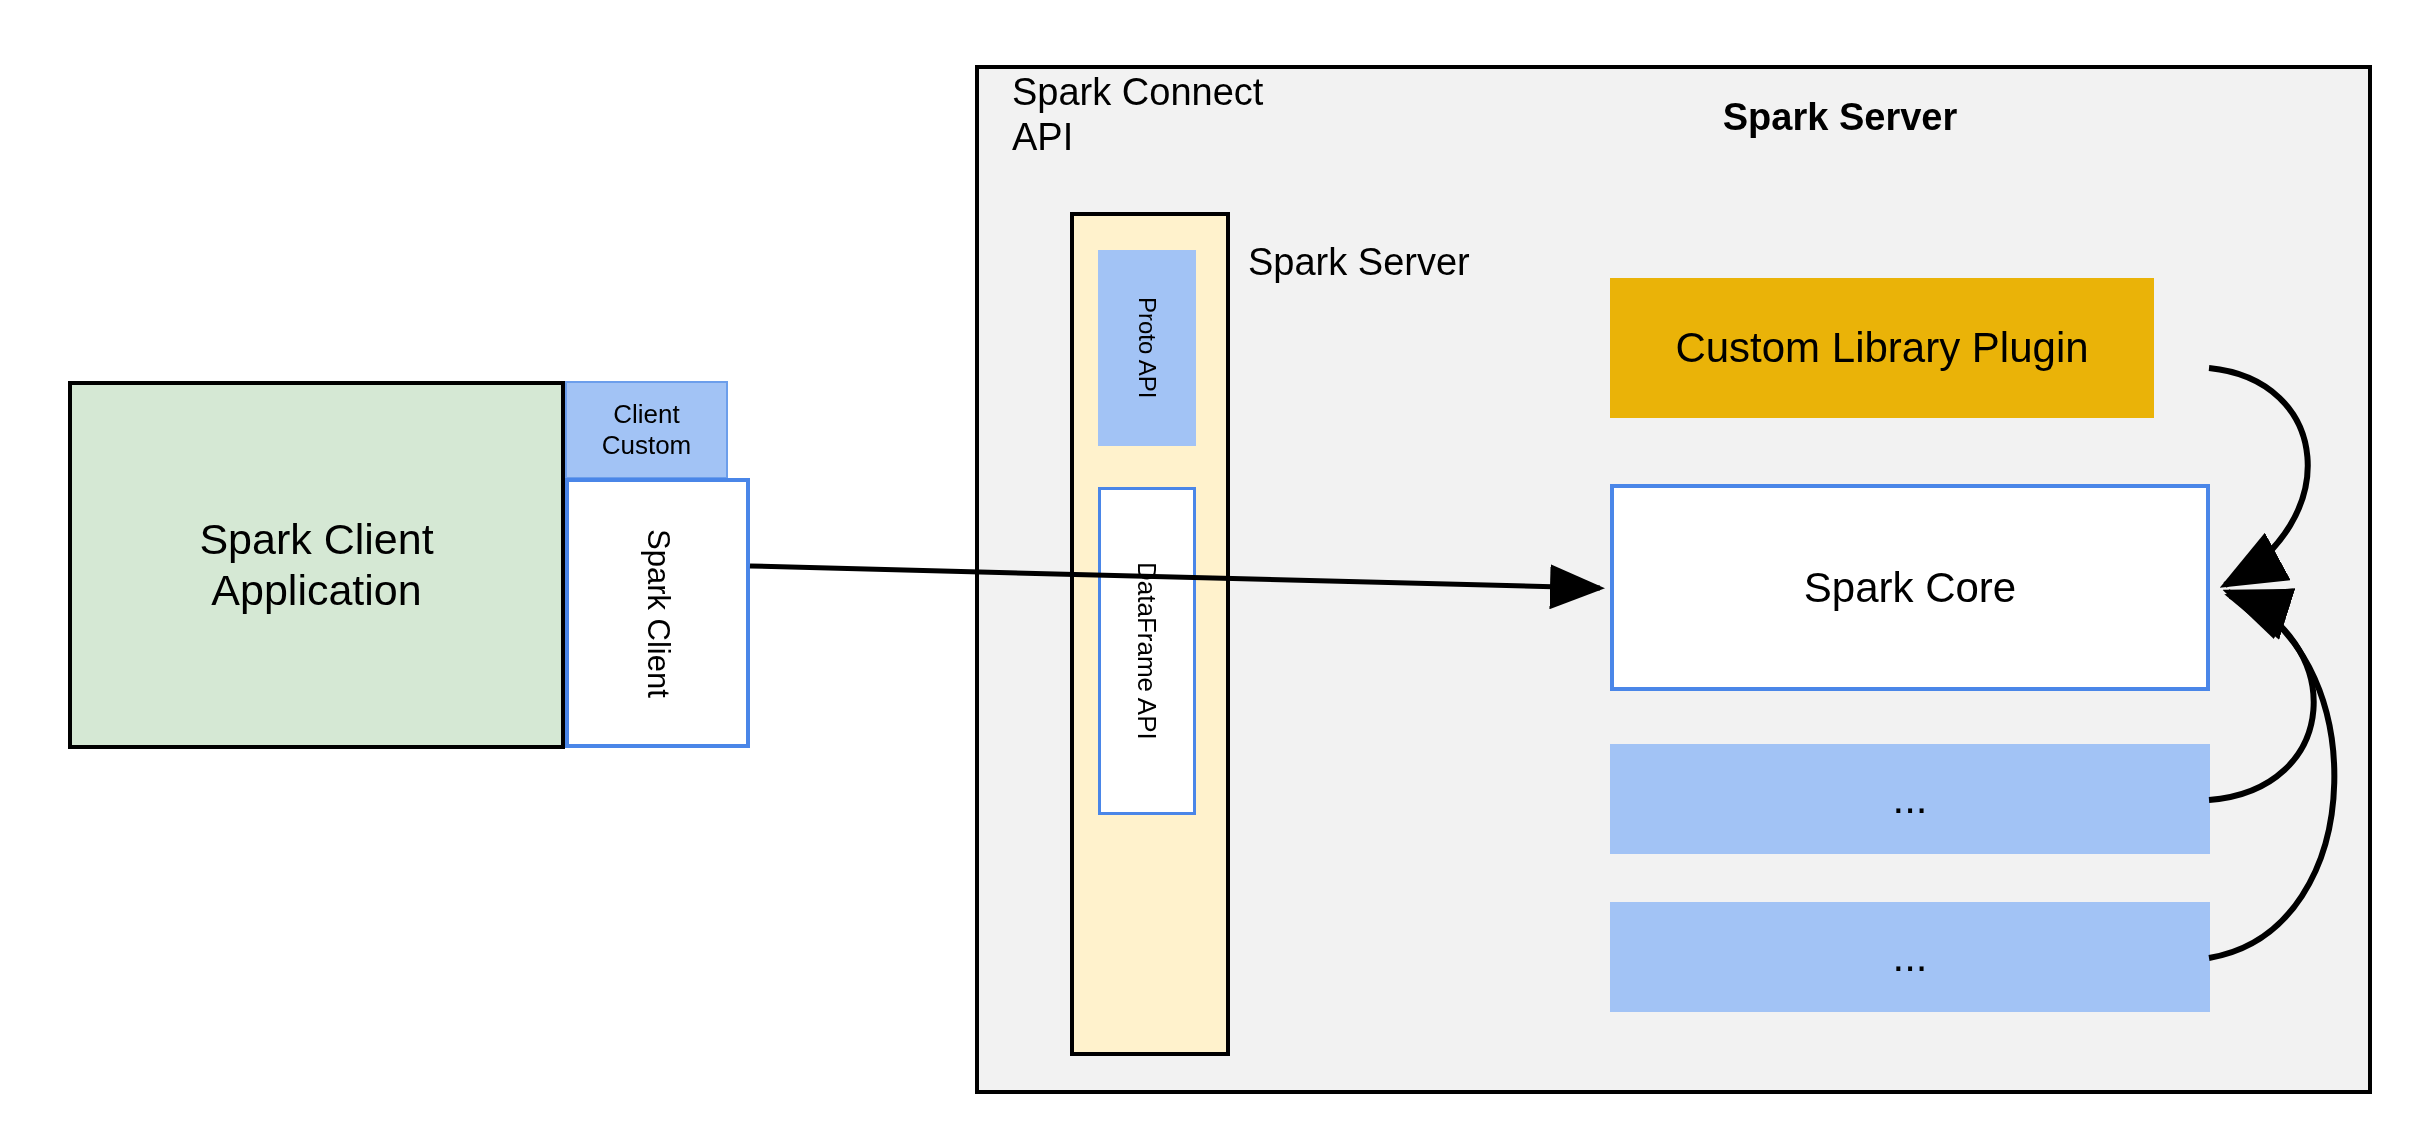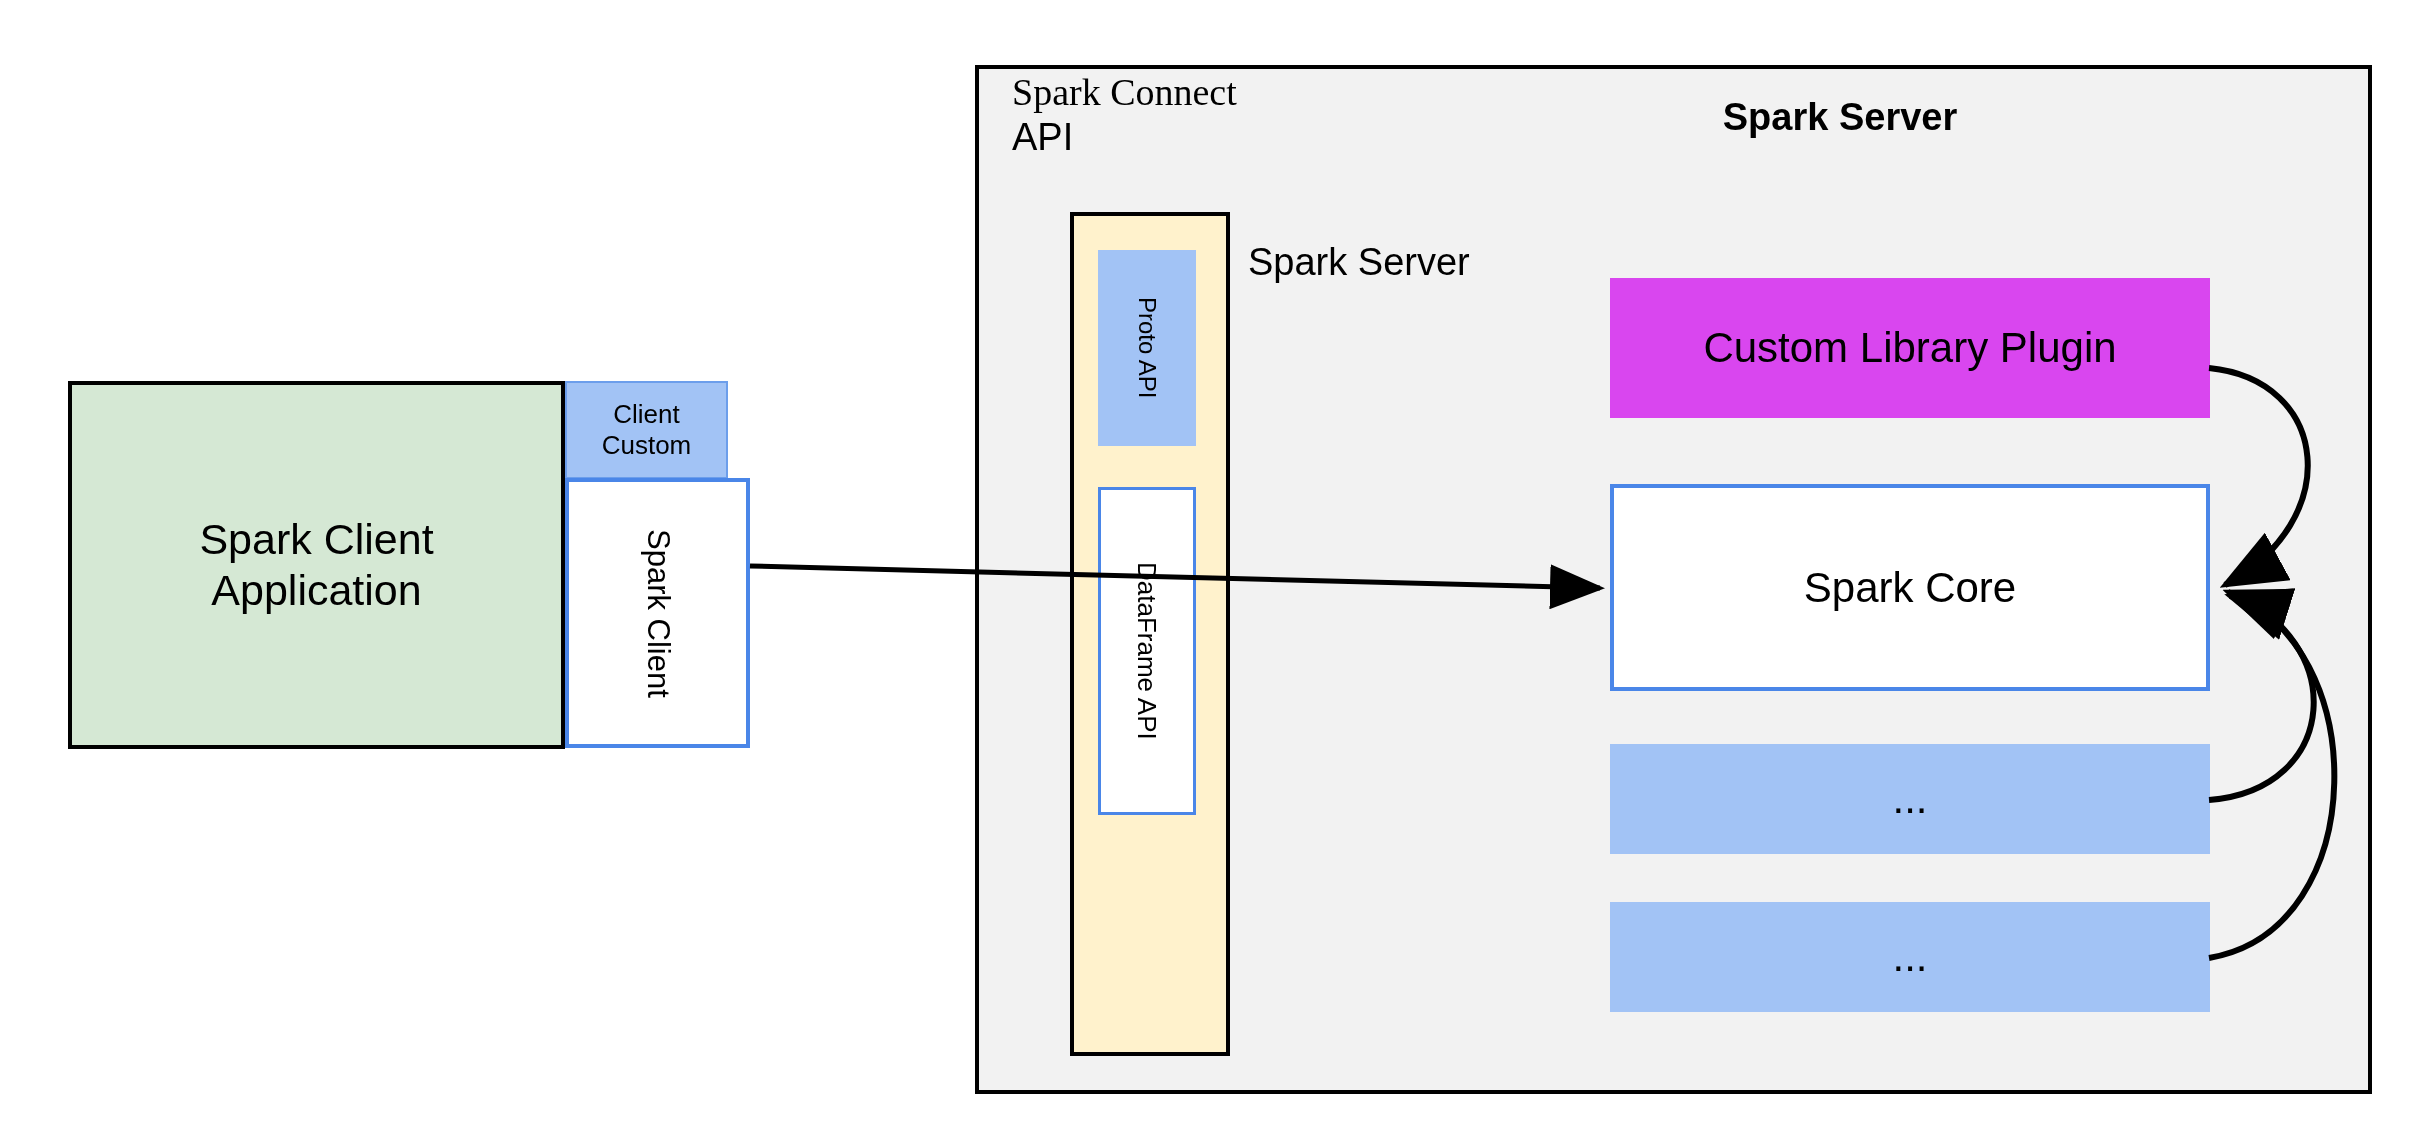--- a/index.html
+++ b/index.html
@@ -76,21 +76,21 @@
   }
   #spark-connect-api-label {
     left: 1012px;
     top: 70px;
     width: 290px;
     height: 90px;
     font-size: 38px;
     display: block;
     z-index: 4;
   }
-  #spark-connect-api-label .l1 { display:block; text-align:left;font-family:Liberation Serif, serif; }
+  #spark-connect-api-label .l1 { display:block; text-align:left; }
   #spark-connect-api-label .l2 { display:block; text-align:left; }
   #spark-server-title {
     left: 1660px;
     top: 92px;
     width: 360px;
     height: 50px;
     font-size: 38px;
     font-weight: bold;
     z-index: 4;
   }
@@ -131,23 +131,23 @@
     height: 328px;
     background: #ffffff;
     border: 3px solid #4a86e8;
     font-size: 26px;
     z-index: 4;
   }
   
   #custom-library-plugin {
     left: 1610px;
     top: 278px;
-    width: 600px;
+    width: 544px;
     height: 140px;
-    background: #d946ef;
+    background: #eab308;
     font-size: 42px;
     z-index: 3;
   }
   #spark-core {
     left: 1610px;
     top: 484px;
     width: 600px;
     height: 207px;
     background: #ffffff;
     border: 4px solid #4a86e8;

